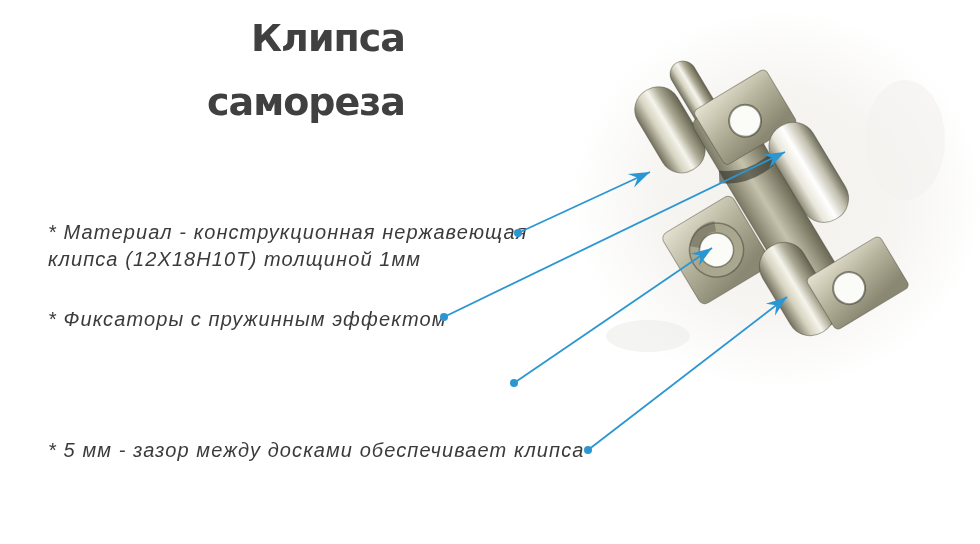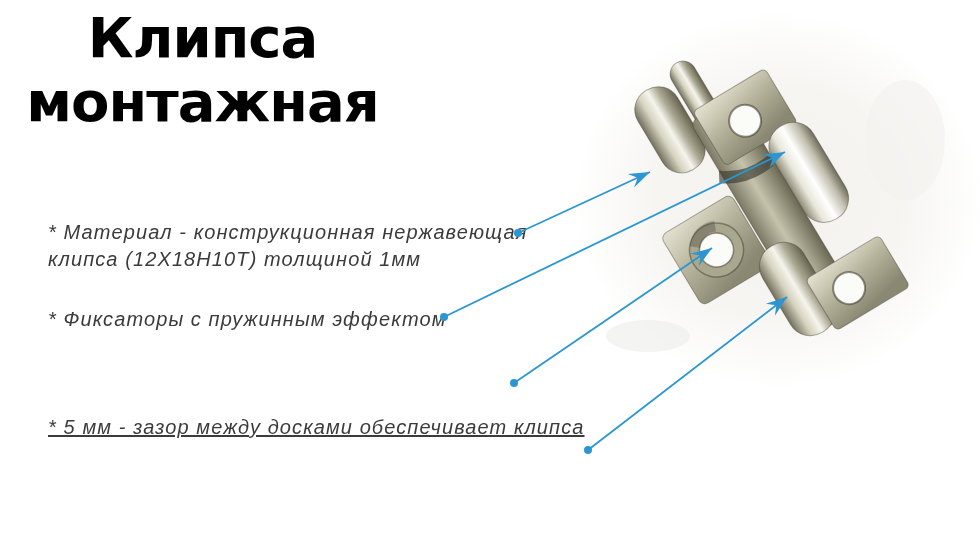--- a/index.html
+++ b/index.html
@@ -9,63 +9,63 @@
     height: 544px;
     background: #ffffff;
     overflow: hidden;
     font-family: "Liberation Sans", sans-serif;
   }
   .title {
     position: absolute;
     left: 0;
     top: 6px;
     width: 405px;
-    text-align: center;
+    text-align: right;
     font-family: "DejaVu Sans", sans-serif;
     font-weight: 700;
-    font-size: 56px;
+    font-size: 38px;
     line-height: 64px;
-    color: #000000;
+    color: #404040;
     letter-spacing: -1px;
   }
   .callout {
     position: absolute;
     left: 48px;
     font-family: "Liberation Sans", sans-serif;
     font-style: italic;
     font-size: 20px;
     line-height: 27px;
     color: #3b3b3b;
     letter-spacing: 1.1px;
     white-space: nowrap;
   }
   .callout-1 { top: 219px; }
   .callout-2 { top: 306px; }
   .callout-3 { top: 372px; }
-  .callout-4 { top: 414px; text-decoration: underline; }
+  .callout-4 { top: 437px; }
   svg.overlay {
     position: absolute;
     left: 0;
     top: 0;
   }
   .callout-line {
     stroke: #2b96d1;
     stroke-width: 1.8;
     fill: none;
   }
   .callout-dot { fill: #2b96d1; }
 </style>
 </head>
 <body>
 
 <div class="stage">
 
   <div class="title">
     <div>Клипса</div>
-    <div>монтажная</div>
+    <div>самореза</div>
   </div>
 
   <div class="callout callout-1">
     <div>* Материал - конструкционная нержавеющая</div>
     <div>клипса (12Х18Н10Т) толщиной 1мм</div>
   </div>
   <div class="callout callout-2">
     <div>* Фиксаторы с пружинным эффектом</div>
   </div>
   <div class="callout callout-4">

